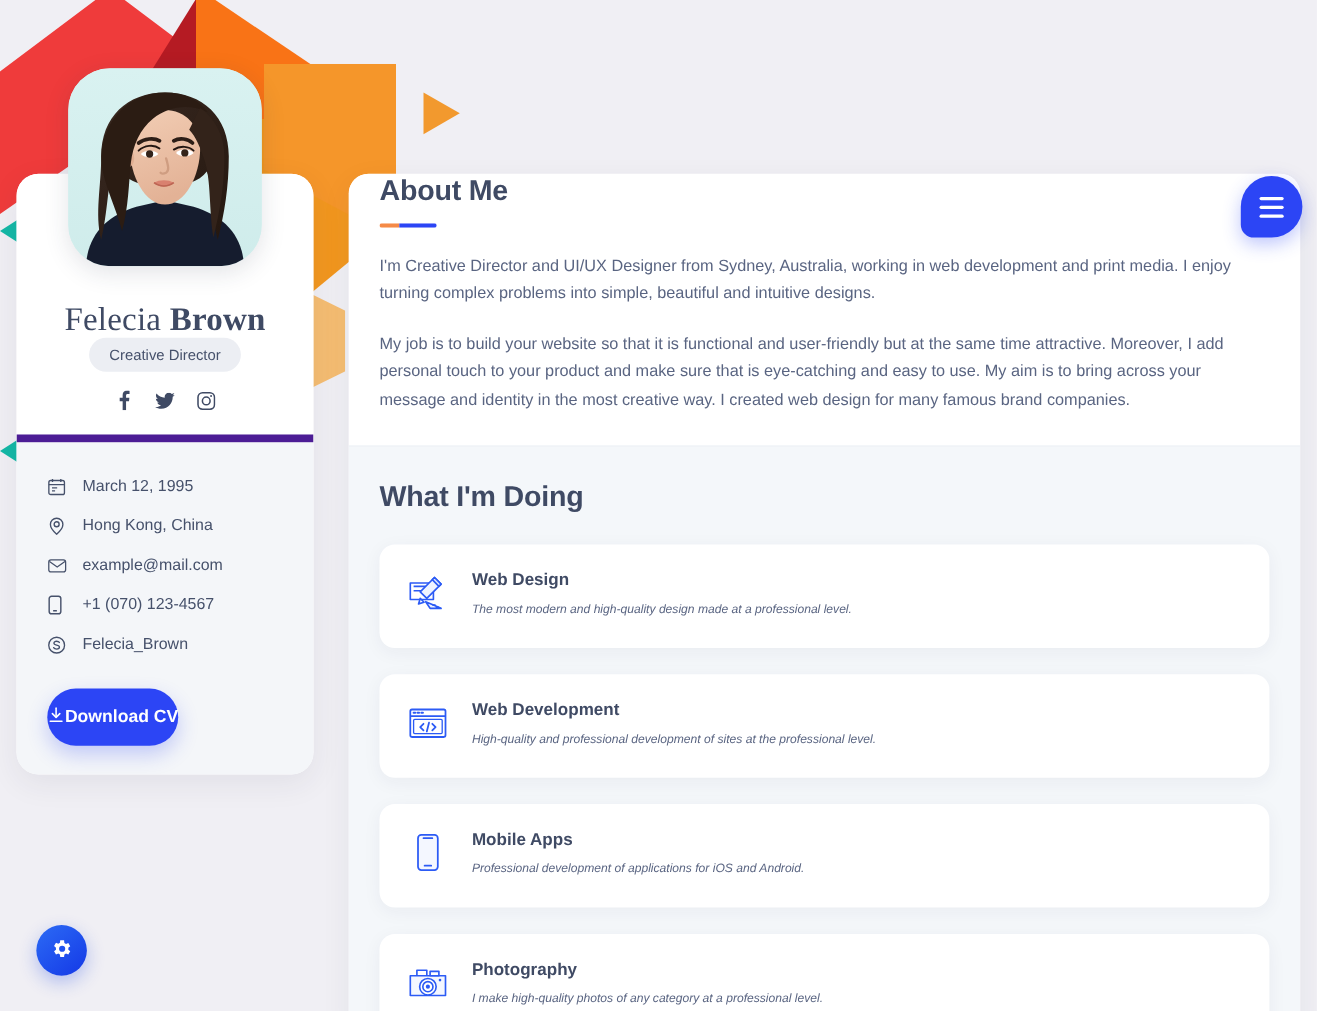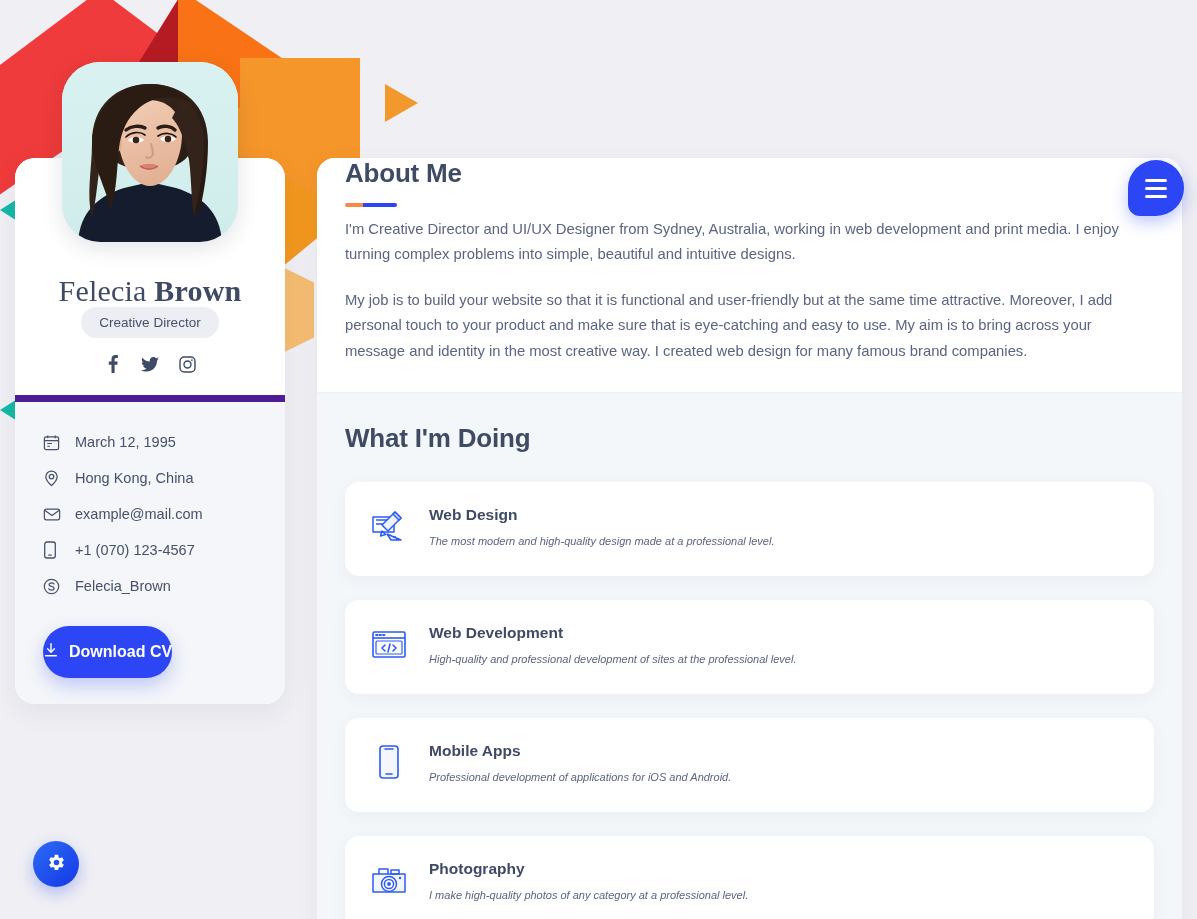--- a/index.html
+++ b/index.html
@@ -167,21 +167,20 @@
     color: #46516b;
     flex: 0 0 22px;
     margin-right: 10px;
   }
   .contact-text { white-space: nowrap; }
 
   .cv-btn {
     display: flex;
     align-items: center;
     justify-content: center;
-    gap: 10px;
     margin: 22px 28px 0;
     height: 52px;
     border: none;
     border-radius: 26px;
     background: #2c45f5;
     color: #fff;
     font-size: 16px;
     font-weight: 700;
     cursor: pointer;
     box-shadow: 0 8px 18px rgba(44,69,245,0.25);
@@ -217,21 +216,21 @@
     margin-top: 14px;
     width: 52px;
     height: 4px;
     border-radius: 2px;
     overflow: hidden;
   }
   .title-underline .seg-a { width: 18px; background: #f58a47; }
   .title-underline .seg-b { flex: 1; background: #2c45f5; }
 
   .about-p {
-    margin-top: 10px;
+    margin-top: 23px;
     font-size: 14.8px;
     line-height: 1.72;
     color: #5a6582;
     max-width: 812px;
   }
   .about-p + .about-p { margin-top: 20px; }
 
   .doing-sec {
     background: #f4f7fa;
     padding-top: 30px;

